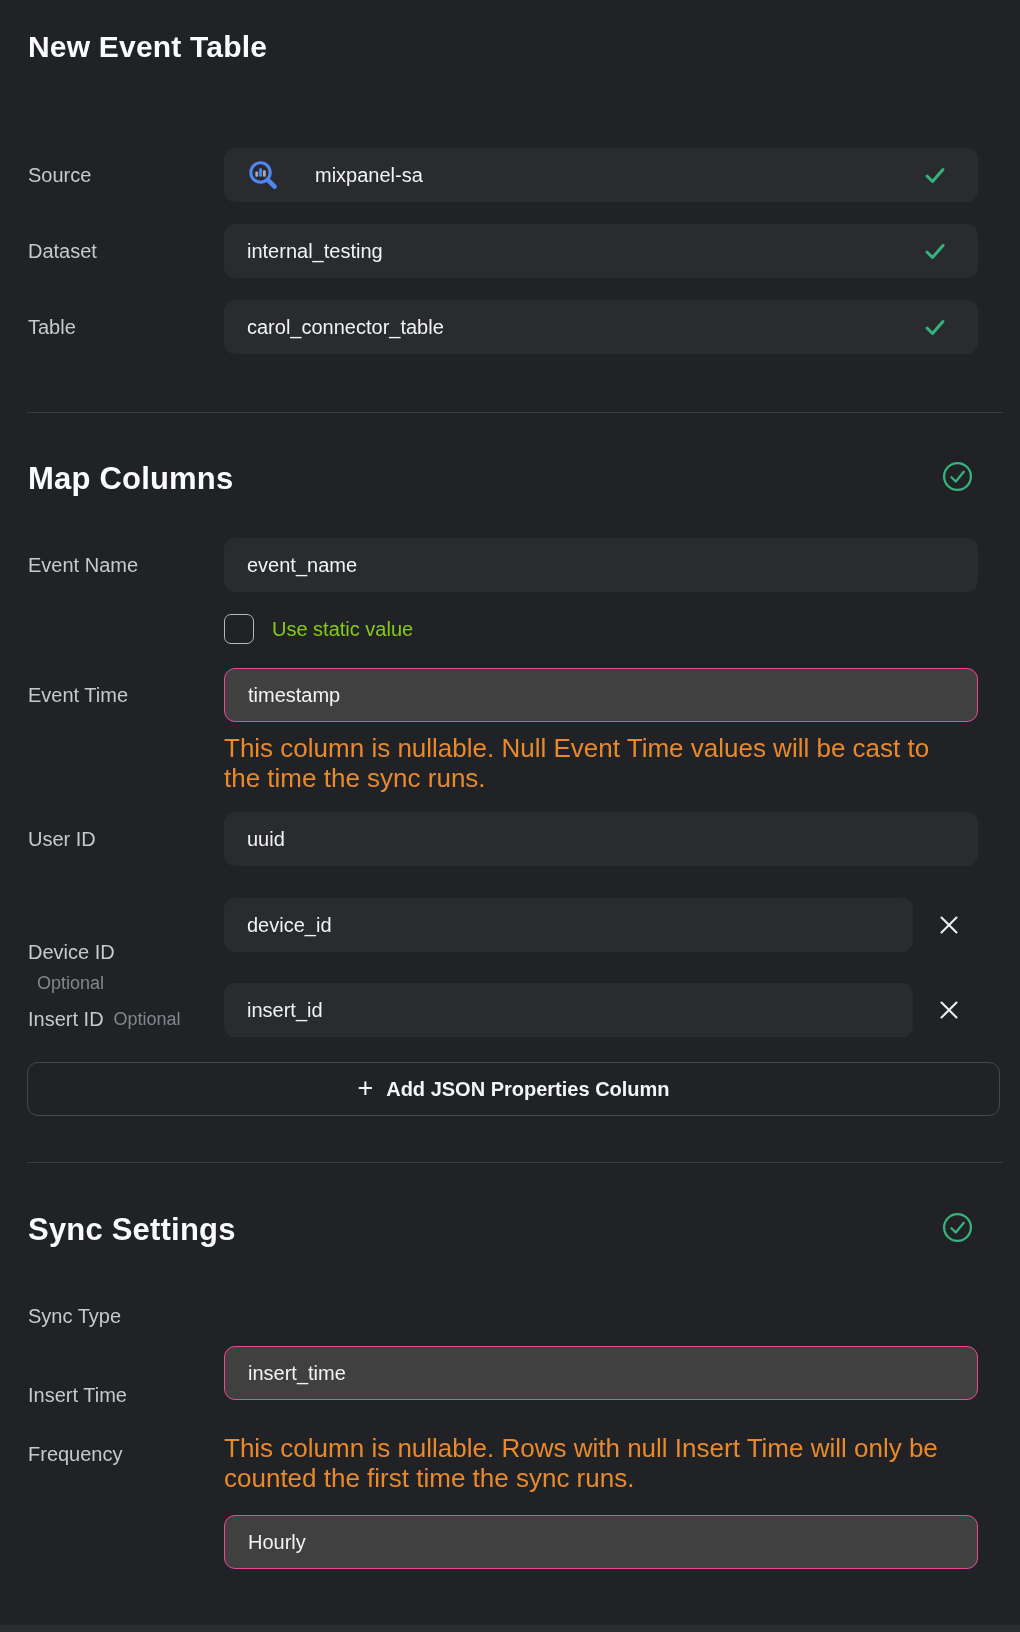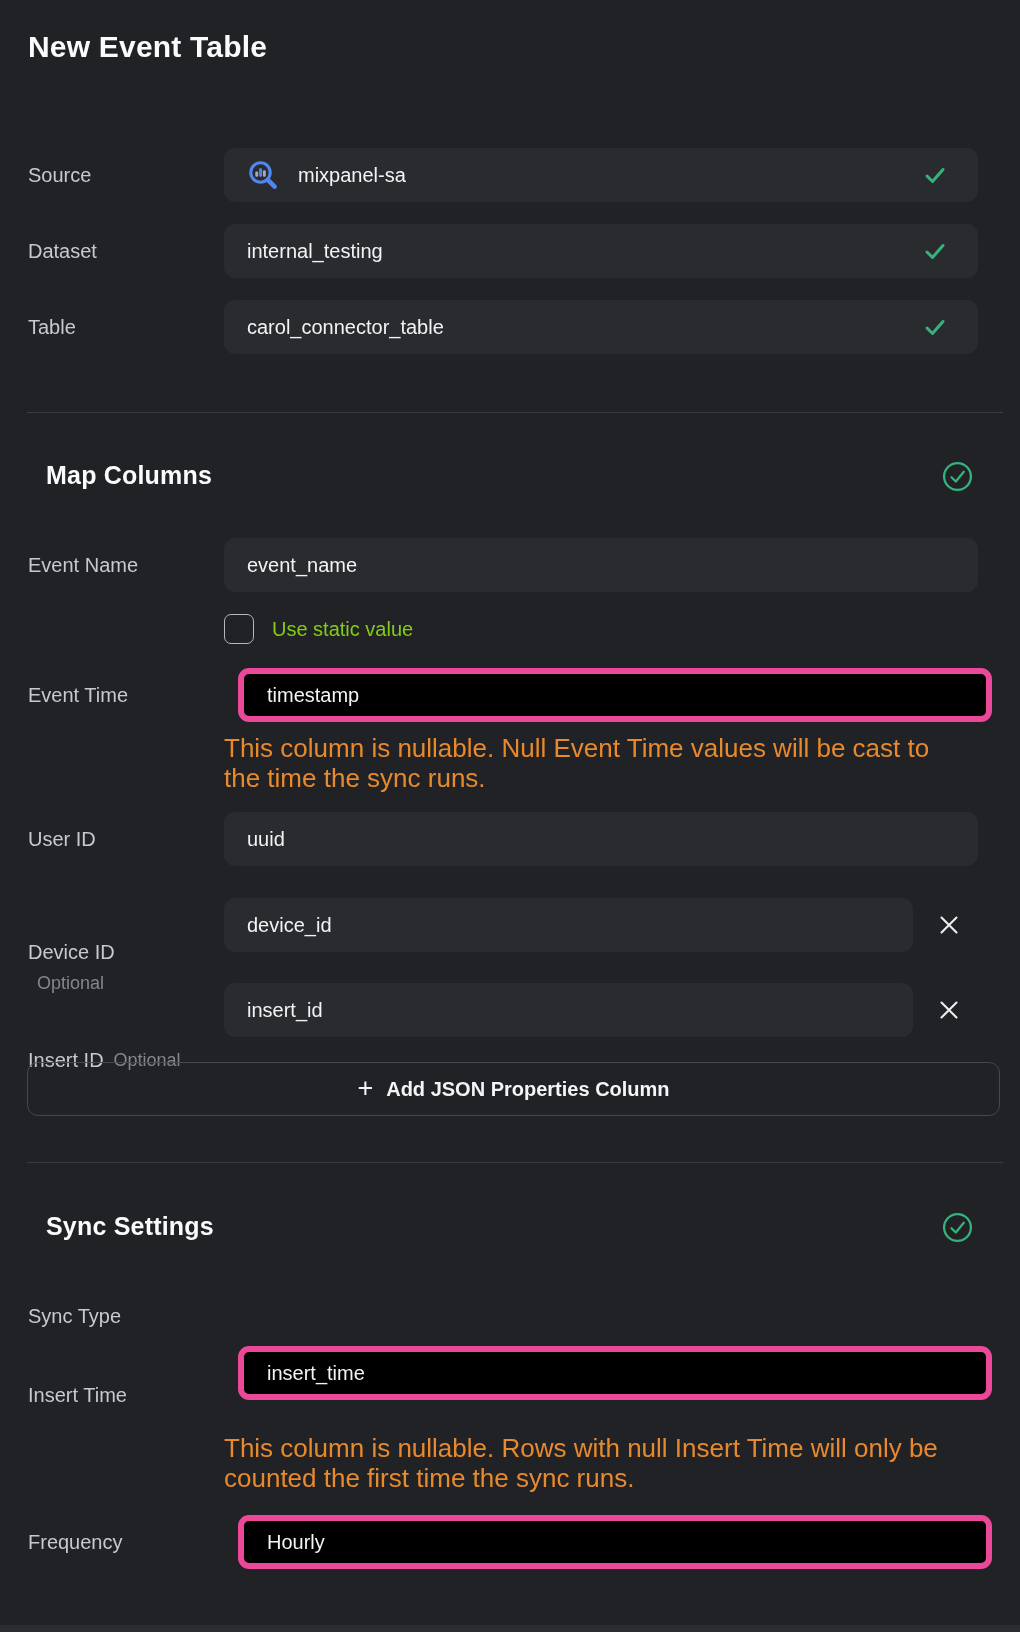--- a/index.html
+++ b/index.html
@@ -9,42 +9,43 @@
     background:#212226;
     font-family:"Liberation Sans", sans-serif;
     overflow:hidden;
     padding-left:40px;
   }
   .page-title{
     position:absolute;left:28px;top:30px;
     font-size:30px;font-weight:700;color:#fafbfc;letter-spacing:.2px;
   }
   .section-heading{
-    position:absolute;left:46px;
-    font-size:25px;font-weight:700;color:#fafbfc;letter-spacing:.2px;
+    position:absolute;left:28px;
+    font-size:31px;font-weight:700;color:#fafbfc;letter-spacing:.2px;
   }
   .label{
     position:absolute;left:28px;height:54px;
     display:flex;align-items:center;
     font-size:20px;color:#c7c9ce;
   }
   .label .optional-inline{font-size:18px;color:#83868c;margin-left:10px;}
   .label-stack{position:absolute;left:28px;}
   .label-stack .l1{font-size:20px;color:#c7c9ce;margin-top:42px;}
   .label-stack .l2{font-size:18px;color:#83868c;margin-top:9px;margin-left:9px;}
   .field{
     position:absolute;left:224px;width:754px;height:54px;
     background:#2a2b2f;border-radius:11px;
     display:flex;align-items:center;
     padding:0 23px;box-sizing:border-box;
     font-size:20px;font-weight:500;color:#f2f3f5;
     cursor:pointer;
+    gap:17px;
   }
   .field.short{width:689px;}
-  .field.outlined{background:#000000;border:6px solid #ec4899;margin-left:14px;}
+  .field.outlined{background:#404040;border:1px solid #ec4899;}
   .field.disabled{background:#28292d;color:#77797f;font-weight:400;cursor:default;}
   .field .src-icon{display:flex;align-items:center;margin-right:18px;}
   .field .check{position:absolute;right:30px;top:14px;width:26px;height:26px;}
   .circle-check{position:absolute;left:942px;width:31px;height:31px;}
   .xbtn{position:absolute;left:937px;width:24px;height:24px;cursor:pointer;}
   .divider{position:absolute;left:27px;width:976px;height:1px;background:#3a3b40;}
   .warning{
     position:absolute;left:224px;width:742px;
     font-size:26px;line-height:30px;color:#e8892c;
   }
@@ -150,21 +151,21 @@
   </div>
   <div class="field short" style="top:898px">
     <span>device_id</span>
   </div>
   <span class="xbtn" style="top:913px">
     <svg width="24" height="24" viewBox="0 0 24 24">
         <path d="M4.5 4.5 L19.5 19.5 M19.5 4.5 L4.5 19.5" stroke="#eceef0" stroke-width="2.1" stroke-linecap="round"></path>
       </svg>
   </span>
 
-  <div class="label" style="top:1033px">
+  <div class="label" style="top:992px">
     <span>Insert ID</span>
     <span class="optional-inline">Optional</span>
   </div>
   <div class="field short" style="top:983px">
     <span>insert_id</span>
   </div>
   <span class="xbtn" style="top:998px">
     <svg width="24" height="24" viewBox="0 0 24 24">
         <path d="M4.5 4.5 L19.5 19.5 M19.5 4.5 L4.5 19.5" stroke="#eceef0" stroke-width="2.1" stroke-linecap="round"></path>
       </svg>
@@ -186,20 +187,20 @@
   </span>
 
   <div class="label" style="top:1289px">Sync Type</div>
 
   <div class="label" style="top:1368px">Insert Time</div>
   <div class="field outlined" style="top:1346px">
     <span>insert_time</span>
   </div>
   <div class="warning" style="top:1433px">This column is nullable. Rows with null Insert Time will only be counted the first time the sync runs.</div>
 
-  <div class="label" style="top:1515px">Frequency</div>
+  <div class="label" style="top:1427px">Frequency</div>
   <div class="field outlined" style="top:1515px">
     <span>Hourly</span>
   </div>
 
   <div class="footer-strip"></div>
 
 </div>
 
 </body></html>

